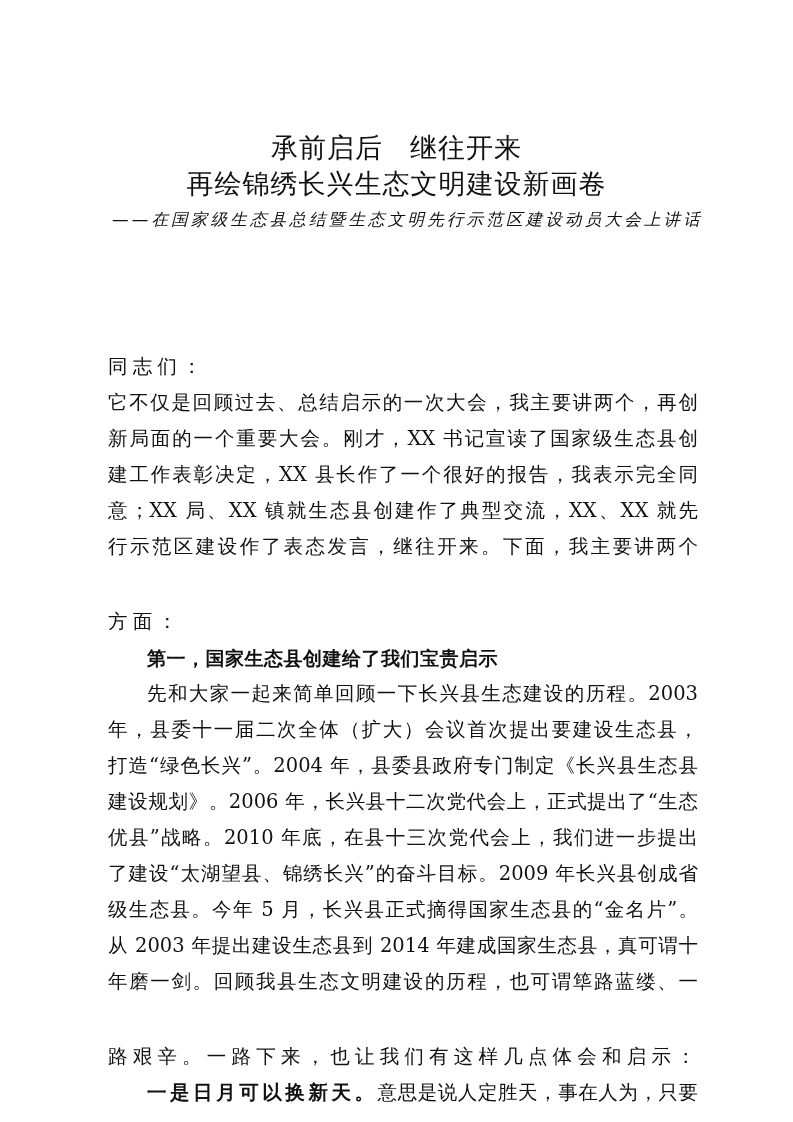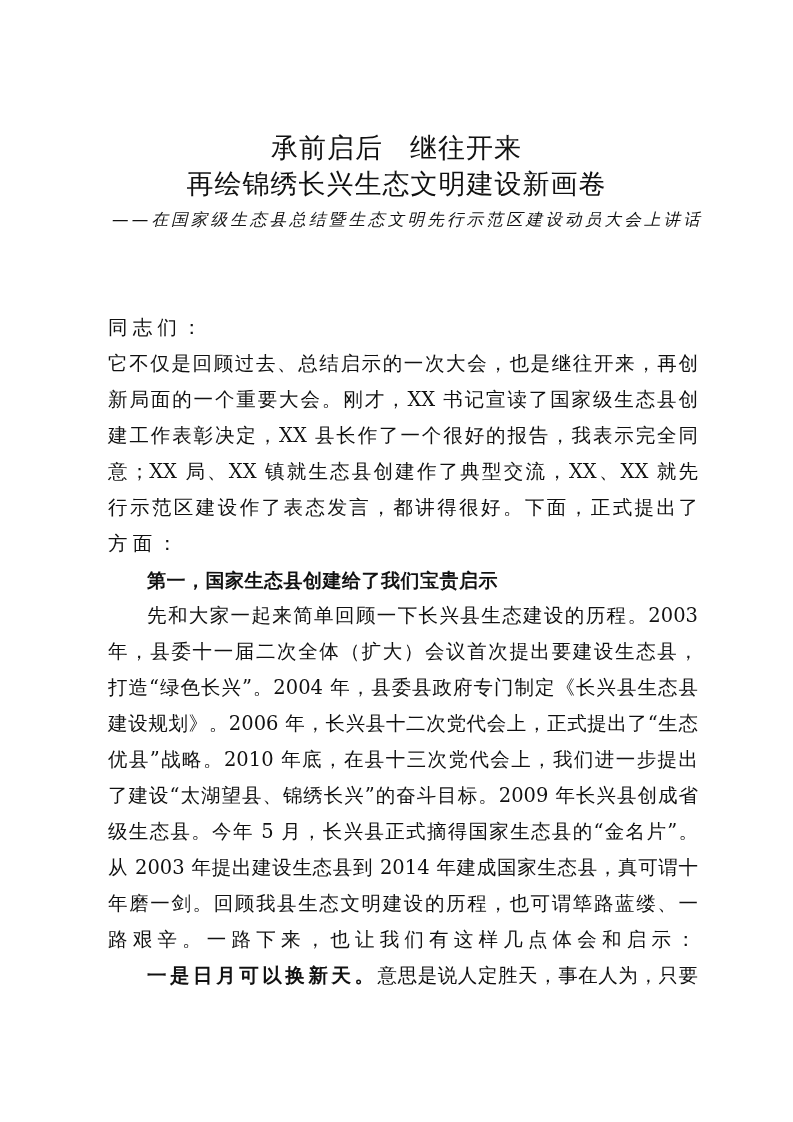--- a/index.html
+++ b/index.html
@@ -5,44 +5,44 @@
   html, body { margin: 0; padding: 0; background: #ffffff; }
   body { width: 793px; height: 1122px; position: relative; overflow: hidden; color: #111; font-family: "DejaVu Serif", "Liberation Serif", serif; }
   .page { position: absolute; left: 0; top: 0; width: 793px; height: 900px; background: #fff; }
   .title1, .title2 { position: absolute; left: 0; width: 793px; text-align: center; font-family: "DejaVu Sans", "Liberation Sans", sans-serif; font-weight: normal; font-size: 27px; line-height: 36px; color: #111; }
   .title1 { top: 130px; letter-spacing: 1px; }
   .title1 .gap { display: inline-block; width: 27px; }
   .title2 { top: 166px; letter-spacing: 1px; }
   .subtitle { position: absolute; left: 112px; top: 207px; width: 600px; font-size: 16.5px; line-height: 26px; letter-spacing: 3.2px; color: #111; white-space: nowrap; font-style: italic; }
   .body { position: absolute; left: 108px; top: 310px; width: 590px; }
   .line { height: 36px; line-height: 36px; font-size: 19.5px; white-space: nowrap; text-align: justify; text-align-last: justify; letter-spacing: 0; color: #111; }
-  .line.last { text-align-last: left; letter-spacing: 5.2px; }
+  .line.last { text-align-last: left; letter-spacing: 5.2px; margin-top: 39px; }
   .line.indent { padding-left: 39px; }
   .heading { font-family: "DejaVu Sans", "Liberation Sans", sans-serif; font-weight: bold; font-size: 19px; text-align-last: left; letter-spacing: 0.5px; }
   .strong { font-weight: bold; letter-spacing: 3px; }
 </style>
 </head>
 <body>
 
 <div class="page">
 
   <div class="title1">
     <span>承前启后</span><span class="gap"></span><span>继往开来</span>
   </div>
   <div class="title2">再绘锦绣长兴生态文明建设新画卷</div>
   <div class="subtitle">——在国家级生态县总结暨生态文明先行示范区建设动员大会上讲话</div>
 
   <div class="body">
     <div class="line last">同志们：</div>
 
-    <div class="line">它不仅是回顾过去、总结启示的一次大会，也是继往开来，再创</div>
+    <div class="line">它不仅是回顾过去、总结启示的一次大会，我主要讲两个，再创</div>
     <div class="line">新局面的一个重要大会。刚才，XX 书记宣读了国家级生态县创</div>
     <div class="line">建工作表彰决定，XX 县长作了一个很好的报告，我表示完全同</div>
     <div class="line">意；XX 局、XX 镇就生态县创建作了典型交流，XX、XX 就先</div>
-    <div class="line">行示范区建设作了表态发言，都讲得很好。下面，正式提出了</div>
+    <div class="line">行示范区建设作了表态发言，继往开来。下面，我主要讲两个</div>
     <div class="line last">方面：</div>
 
     <div class="line indent heading">第一，国家生态县创建给了我们宝贵启示</div>
 
     <div class="line indent">先和大家一起来简单回顾一下长兴县生态建设的历程。2003</div>
     <div class="line">年，县委十一届二次全体（扩大）会议首次提出要建设生态县，</div>
     <div class="line">打造“绿色长兴”。2004 年，县委县政府专门制定《长兴县生态县</div>
     <div class="line">建设规划》。2006 年，长兴县十二次党代会上，正式提出了“生态</div>
     <div class="line">优县”战略。2010 年底，在县十三次党代会上，我们进一步提出</div>
     <div class="line">了建设“太湖望县、锦绣长兴”的奋斗目标。2009 年长兴县创成省</div>

